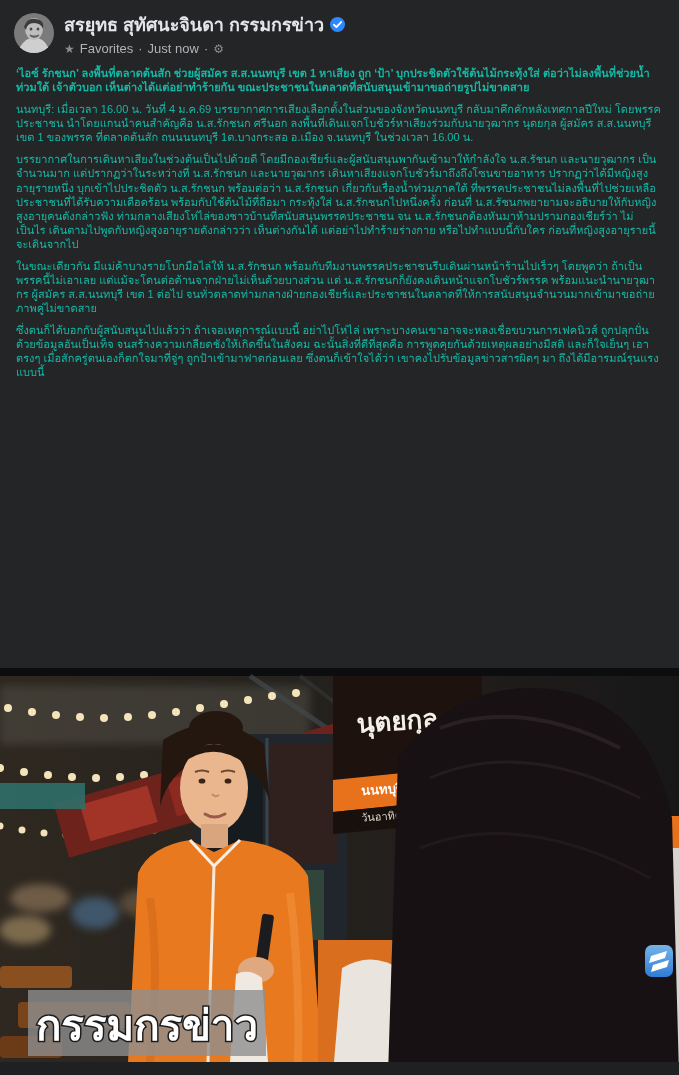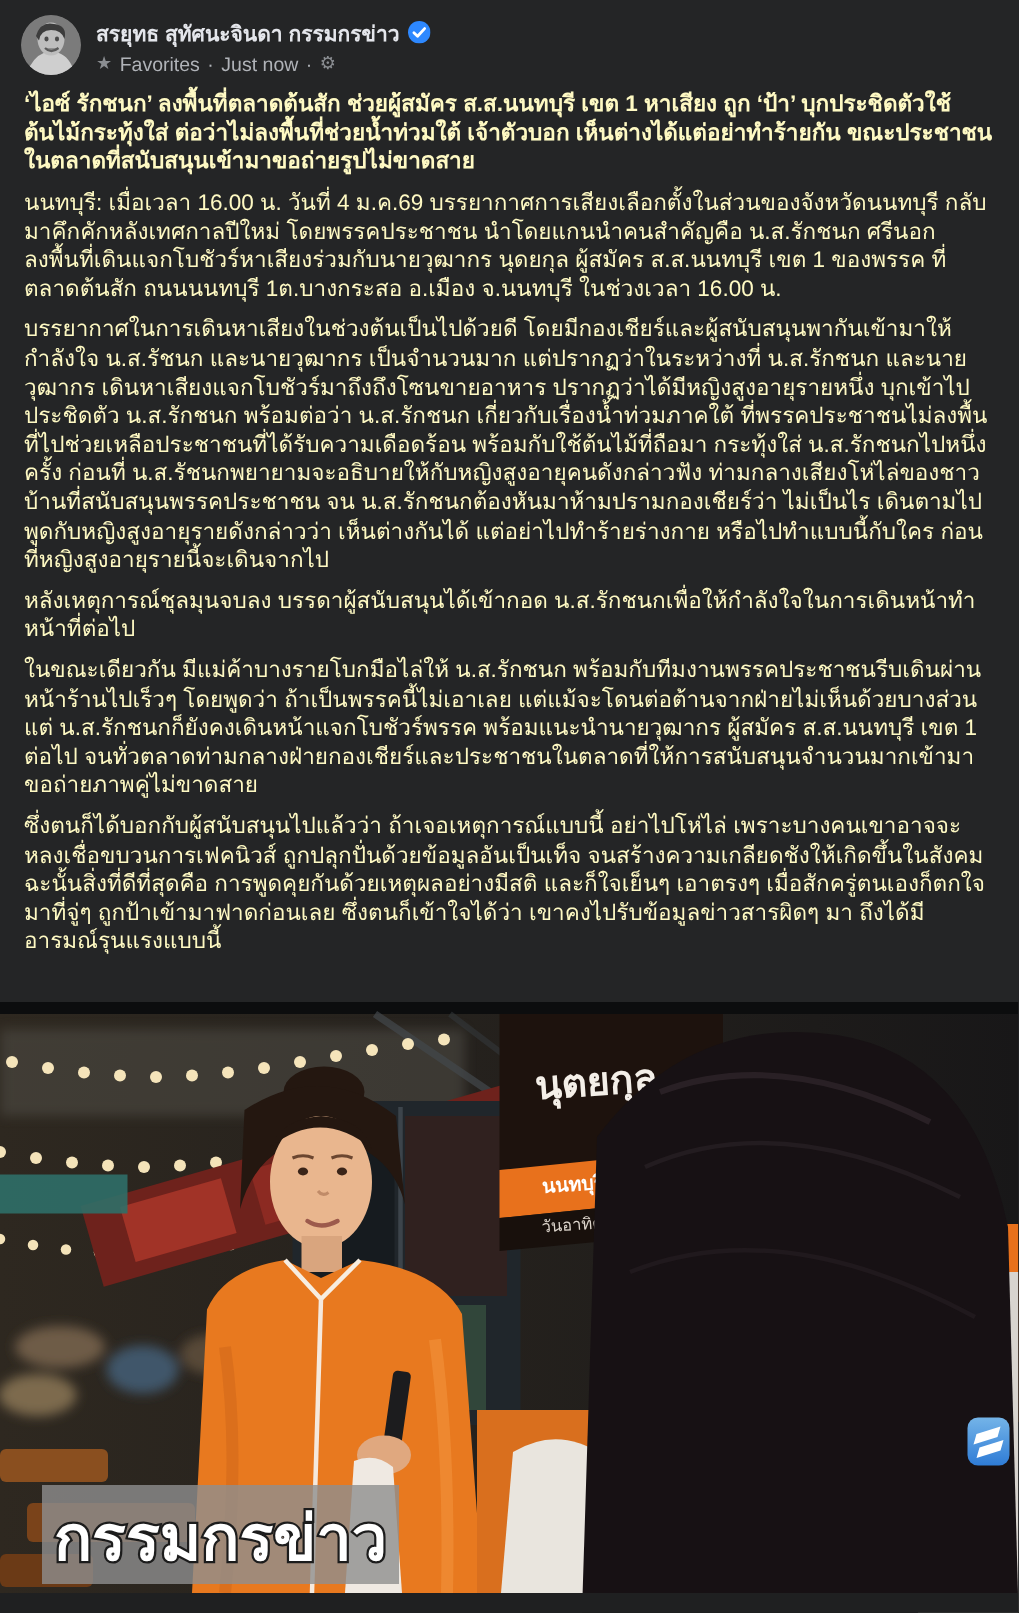--- a/index.html
+++ b/index.html
@@ -7,25 +7,25 @@
   body {
     width:679px; height:1075px; overflow:hidden;
     display:flex; flex-direction:column;
     font-family:"Liberation Sans","DejaVu Sans",sans-serif;
     color:#e4e6eb;
   }
   .post-header { display:flex; align-items:center; gap:10px; padding:10px 16px 4px 14px; }
   .avatar { width:40px; height:40px; border-radius:50%; overflow:hidden; flex:0 0 40px; background:#555; cursor:pointer; }
   .header-text { display:flex; flex-direction:column; gap:2px; }
   .author-row { display:flex; align-items:center; gap:6px; }
-  .author-name { font-size:14px; font-weight:700; color:#e4e6eb; cursor:pointer; }
+  .author-name { font-size:18px; font-weight:700; color:#e4e6eb; cursor:pointer; }
   .meta-row { display:flex; align-items:center; gap:5px; font-size:13px; color:#b0b3b8; }
   .meta-row .icon { font-size:12px; line-height:1; color:#8a8d91; }
   .post-text { padding:6px 16px 0 16px; }
-  .post-text p { font-size:15px; line-height:1.28; margin-bottom:8px; color:#fef9c3; }
+  .post-text p { font-size:11px; line-height:1.28; margin-bottom:8px; color:#14b8a6; }
   .post-text p.lead { font-weight:700; }
   .photo-wrap { margin-top:auto; width:679px; height:407px; line-height:0; cursor:pointer; }
   svg text { font-family:"Liberation Sans","DejaVu Sans",sans-serif; }
 </style>
 </head>
 <body>
 
 <div class="post-header">
   <div class="avatar">
     <svg width="40" height="40" viewBox="0 0 40 40">
@@ -55,21 +55,20 @@
       <span>·</span>
       <span class="icon">⚙</span>
     </div>
   </div>
 </div>
 
 <div class="post-text">
   <p class="lead">‘ไอซ์ รักชนก’ ลงพื้นที่ตลาดต้นสัก ช่วยผู้สมัคร ส.ส.นนทบุรี เขต 1 หาเสียง ถูก ‘ป้า’ บุกประชิดตัวใช้ต้นไม้กระทุ้งใส่ ต่อว่าไม่ลงพื้นที่ช่วยน้ำท่วมใต้ เจ้าตัวบอก เห็นต่างได้แต่อย่าทำร้ายกัน ขณะประชาชนในตลาดที่สนับสนุนเข้ามาขอถ่ายรูปไม่ขาดสาย</p>
   <p>นนทบุรี: เมื่อเวลา 16.00 น. วันที่ 4 ม.ค.69 บรรยากาศการเสียงเลือกตั้งในส่วนของจังหวัดนนทบุรี กลับมาคึกคักหลังเทศกาลปีใหม่ โดยพรรคประชาชน นำโดยแกนนำคนสำคัญคือ น.ส.รักชนก ศรีนอก ลงพื้นที่เดินแจกโบชัวร์หาเสียงร่วมกับนายวุฒากร นุดยกุล ผู้สมัคร ส.ส.นนทบุรี เขต 1 ของพรรค ที่ตลาดต้นสัก ถนนนนทบุรี 1ต.บางกระสอ อ.เมือง จ.นนทบุรี ในช่วงเวลา 16.00 น.</p>
   <p>บรรยากาศในการเดินหาเสียงในช่วงต้นเป็นไปด้วยดี โดยมีกองเชียร์และผู้สนับสนุนพากันเข้ามาให้กำลังใจ น.ส.รัชนก และนายวุฒากร เป็นจำนวนมาก แต่ปรากฏว่าในระหว่างที่ น.ส.รักชนก และนายวุฒากร เดินหาเสียงแจกโบชัวร์มาถึงถึงโซนขายอาหาร ปรากฏว่าได้มีหญิงสูงอายุรายหนึ่ง บุกเข้าไปประชิดตัว น.ส.รักชนก พร้อมต่อว่า น.ส.รักชนก เกี่ยวกับเรื่องน้ำท่วมภาคใต้ ที่พรรคประชาชนไม่ลงพื้นที่ไปช่วยเหลือประชาชนที่ได้รับความเดือดร้อน พร้อมกับใช้ต้นไม้ที่ถือมา กระทุ้งใส่ น.ส.รักชนกไปหนึ่งครั้ง ก่อนที่ น.ส.รัชนกพยายามจะอธิบายให้กับหญิงสูงอายุคนดังกล่าวฟัง ท่ามกลางเสียงโห่ไล่ของชาวบ้านที่สนับสนุนพรรคประชาชน จน น.ส.รักชนกต้องหันมาห้ามปรามกองเชียร์ว่า ไม่เป็นไร เดินตามไปพูดกับหญิงสูงอายุรายดังกล่าวว่า เห็นต่างกันได้ แต่อย่าไปทำร้ายร่างกาย หรือไปทำแบบนี้กับใคร ก่อนที่หญิงสูงอายุรายนี้จะเดินจากไป</p>
-  <p>หลังเหตุการณ์ชุลมุนจบลง บรรดาผู้สนับสนุนได้เข้ากอด น.ส.รักชนกเพื่อให้กำลังใจในการเดินหน้าทำหน้าที่ต่อไป</p>
   <p>ในขณะเดียวกัน มีแม่ค้าบางรายโบกมือไล่ให้ น.ส.รักชนก พร้อมกับทีมงานพรรคประชาชนรีบเดินผ่านหน้าร้านไปเร็วๆ โดยพูดว่า ถ้าเป็นพรรคนี้ไม่เอาเลย แต่แม้จะโดนต่อต้านจากฝ่ายไม่เห็นด้วยบางส่วน แต่ น.ส.รักชนกก็ยังคงเดินหน้าแจกโบชัวร์พรรค พร้อมแนะนำนายวุฒากร ผู้สมัคร ส.ส.นนทบุรี เขต 1 ต่อไป จนทั่วตลาดท่ามกลางฝ่ายกองเชียร์และประชาชนในตลาดที่ให้การสนับสนุนจำนวนมากเข้ามาขอถ่ายภาพคู่ไม่ขาดสาย</p>
   <p>ซึ่งตนก็ได้บอกกับผู้สนับสนุนไปแล้วว่า ถ้าเจอเหตุการณ์แบบนี้ อย่าไปโห่ไล่ เพราะบางคนเขาอาจจะหลงเชื่อขบวนการเฟคนิวส์ ถูกปลุกปั่นด้วยข้อมูลอันเป็นเท็จ จนสร้างความเกลียดชังให้เกิดขึ้นในสังคม ฉะนั้นสิ่งที่ดีที่สุดคือ การพูดคุยกันด้วยเหตุผลอย่างมีสติ และก็ใจเย็นๆ เอาตรงๆ เมื่อสักครู่ตนเองก็ตกใจมาที่จู่ๆ ถูกป้าเข้ามาฟาดก่อนเลย ซึ่งตนก็เข้าใจได้ว่า เขาคงไปรับข้อมูลข่าวสารผิดๆ มา ถึงได้มีอารมณ์รุนแรงแบบนี้</p>
 </div>
 
 <div class="photo-wrap">
 <svg width="679" height="407" viewBox="0 0 679 407">
   <defs>
     <linearGradient id="warm" x1="0" y1="0" x2="1" y2="0">
       <stop offset="0" stop-color="#2e2820"></stop>
           <stop offset="0.6" stop-color="#221f1c"></stop>

